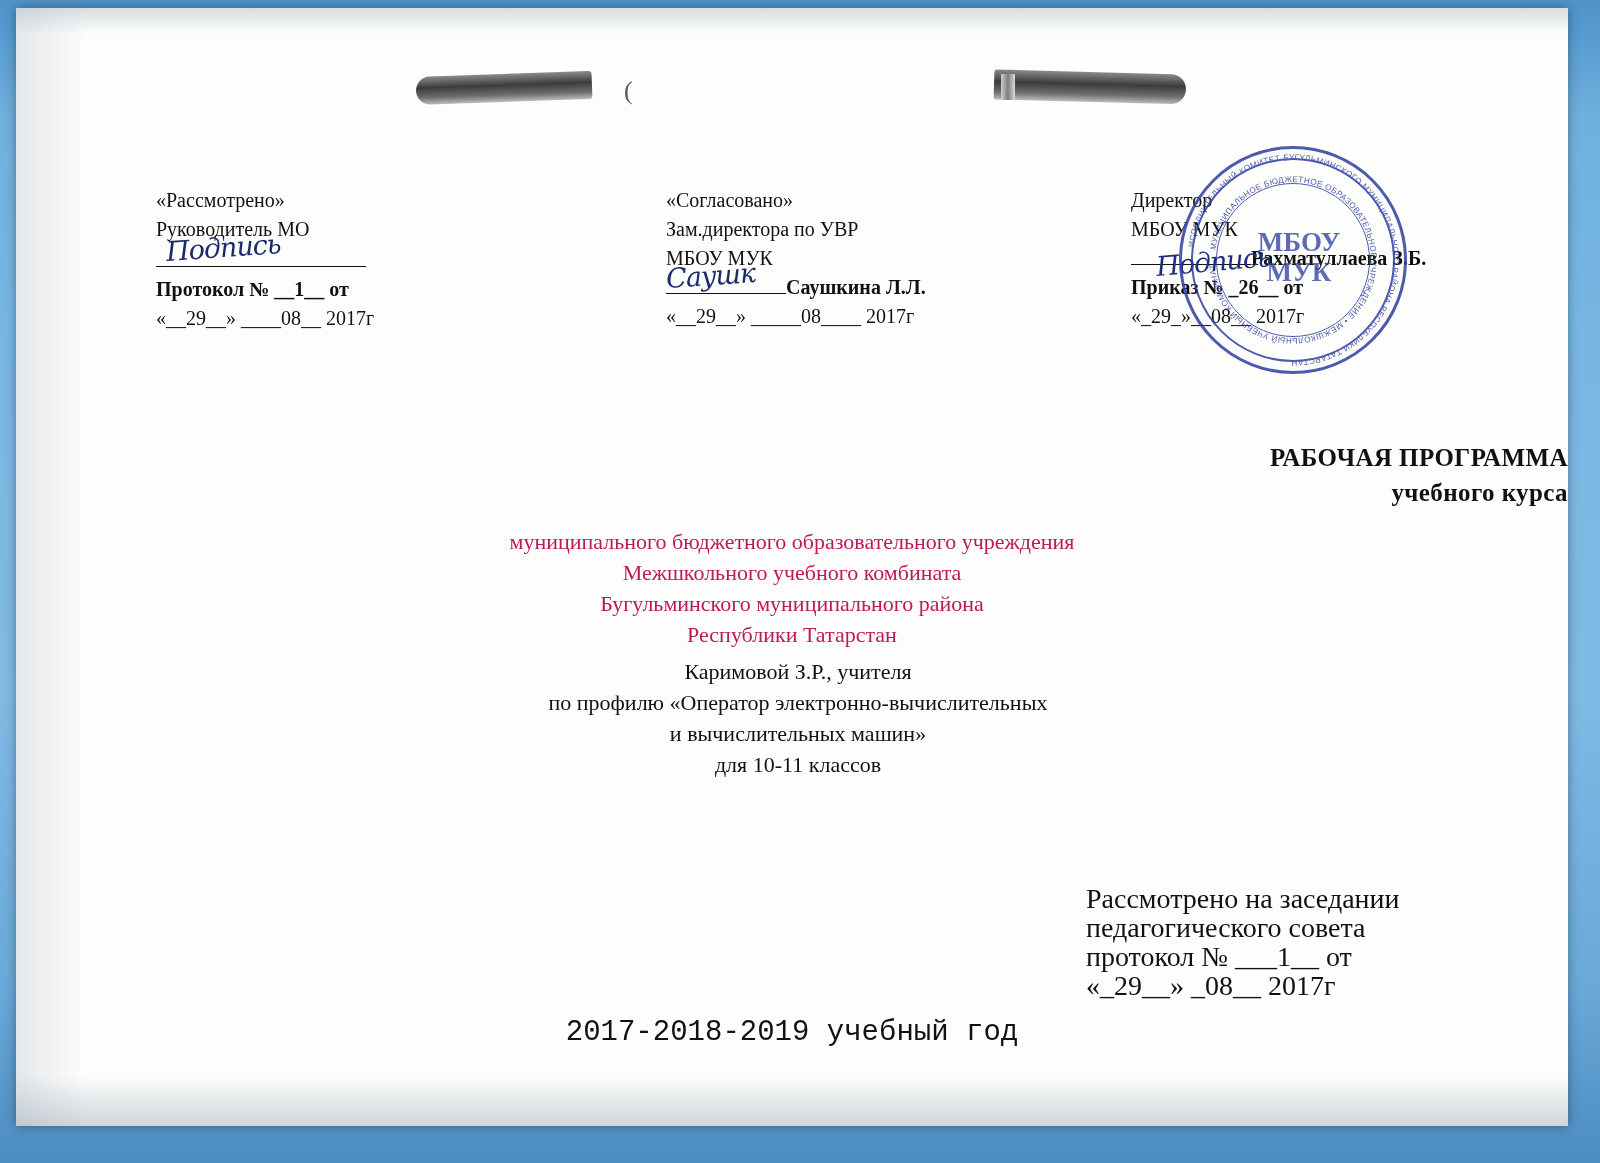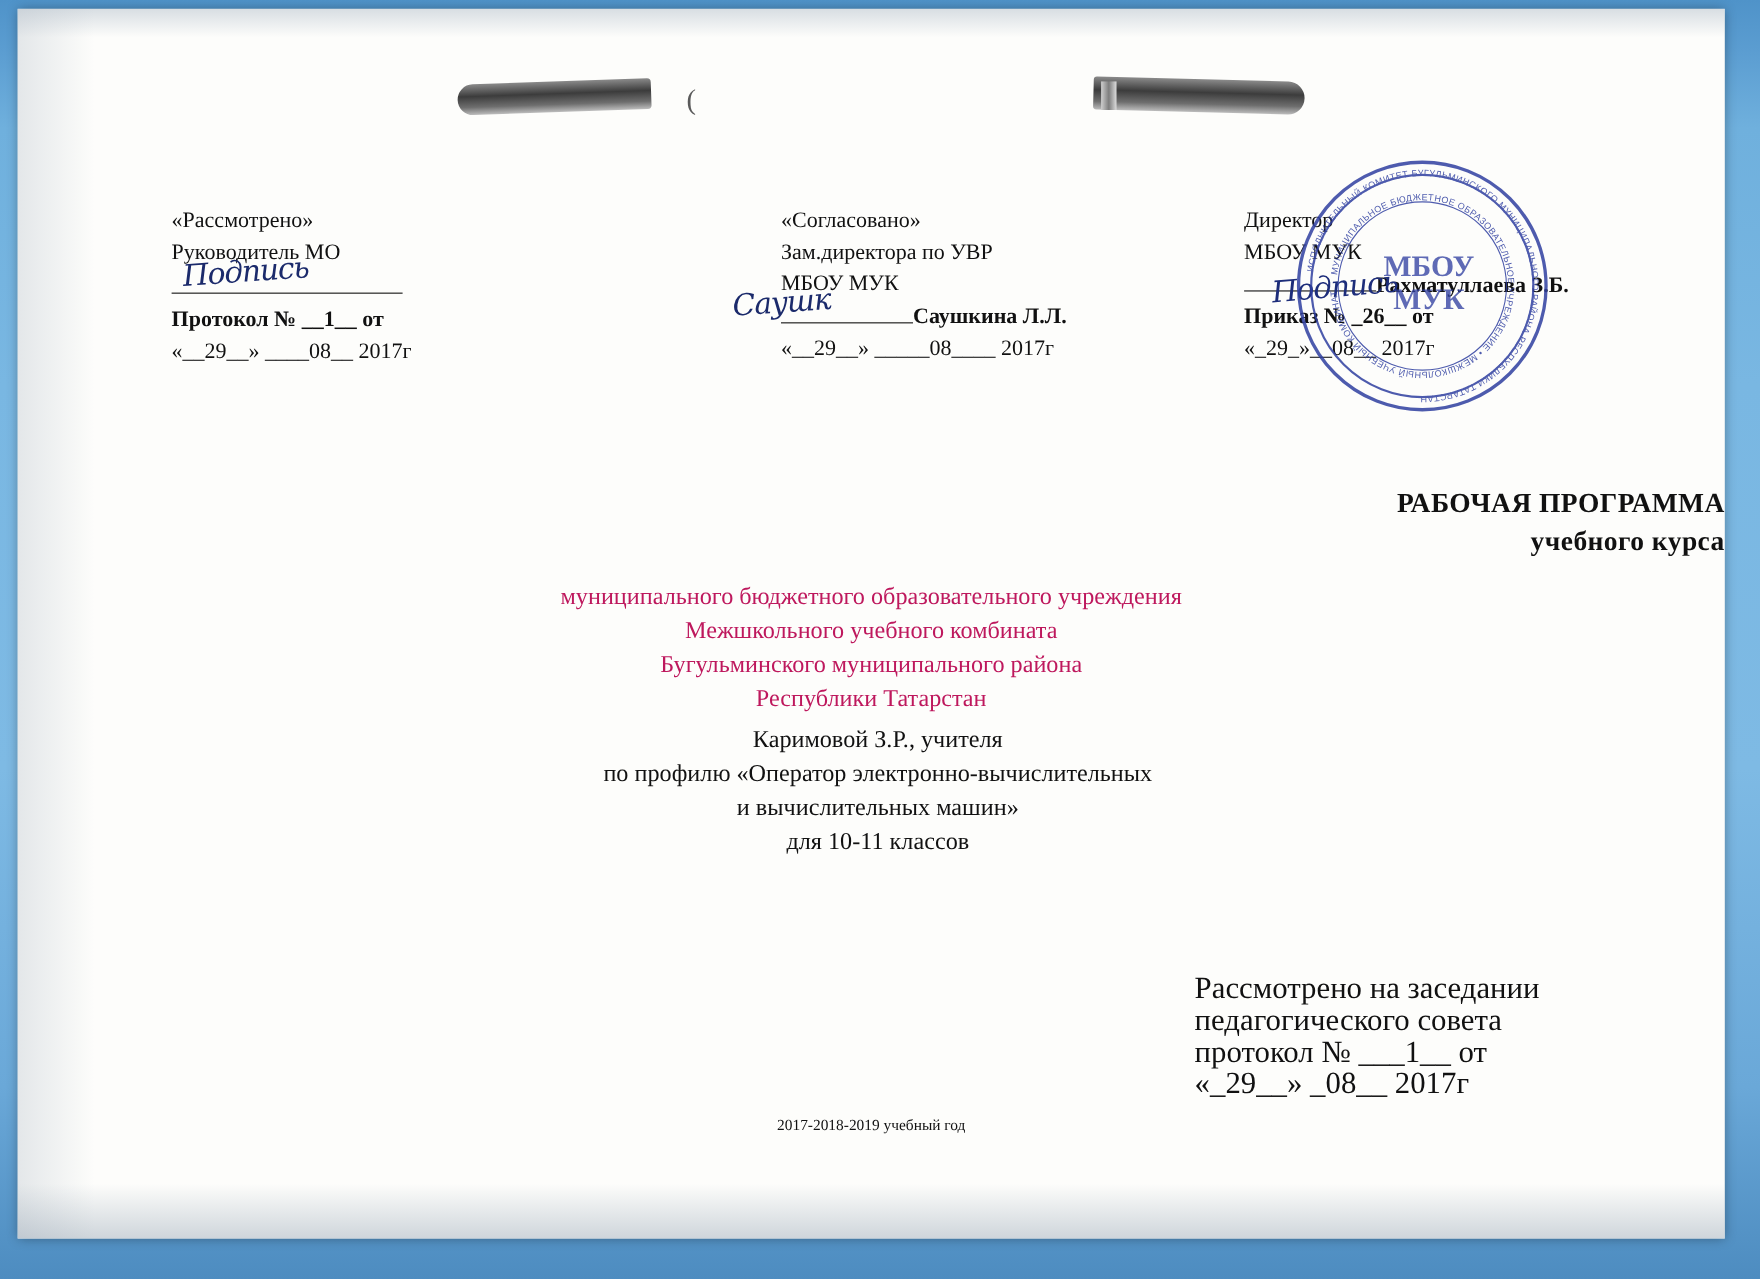--- a/index.html
+++ b/index.html
@@ -88,21 +88,21 @@
 
   
   .hdr {
     position: absolute;
     font-size: 20px;
     line-height: 29px;
     color: #111;
   }
   .hdr b { font-weight: bold; }
   .hdr-left  { left: 140px; top: 178px; width: 330px; }
-  .hdr-mid   { left: 650px; top: 178px; width: 360px; margin-left: 44px; }
+  .hdr-mid   { left: 650px; top: 178px; width: 360px; }
   .hdr-right { left: 1115px; top: 178px; width: 420px; }
 
   .uline {
     display: inline-block;
     border-bottom: 1.6px solid #111;
     min-width: 210px;
     height: 22px;
   }
   .uline-sm {
     display: inline-block;
@@ -213,22 +213,23 @@
     line-height: 29px;
     color: #111;
   }
 
   
   .yearline {
     position: absolute;
     left: 0; top: 1008px;
     width: 1552px;
     text-align: center;
-    font-size: 14px;
-    color: #111;
+    font-size: 29px;
+    color: #111;
+    font-family: Liberation Mono, monospace;
   }
 
   .nowrap { white-space: nowrap; }
 </style>
 </head>
 <body>
 
 <div class="scan-bg"></div>
 
 <div class="page">

